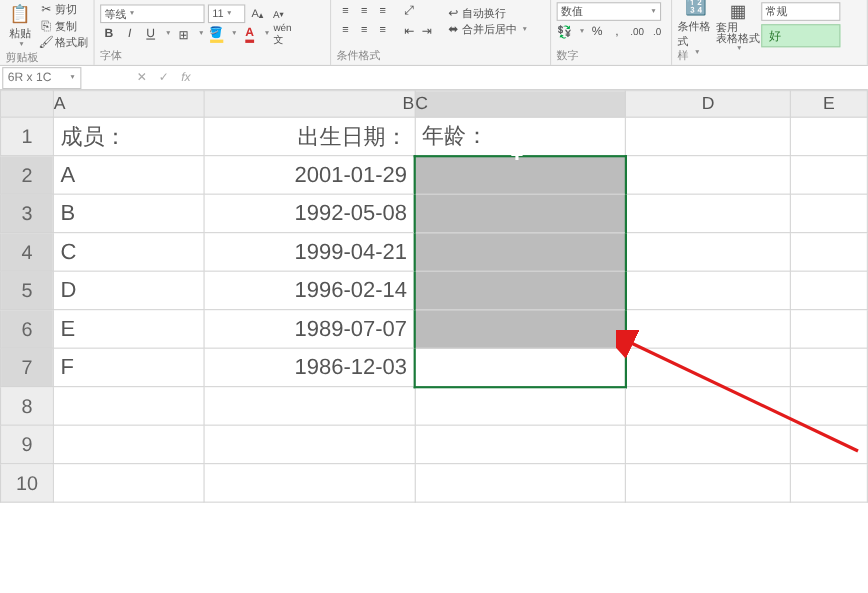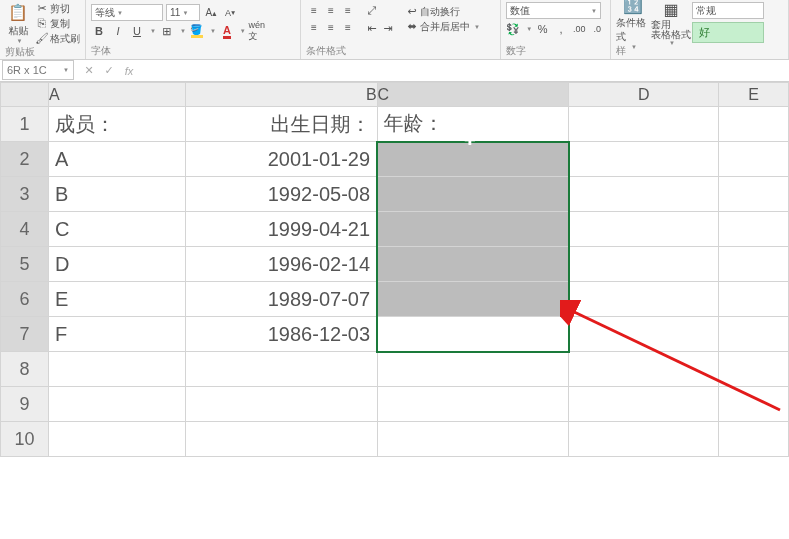--- a/index.html
+++ b/index.html
@@ -17,21 +17,21 @@
   .mini-item { display: flex; align-items: center; gap: 2px; height: 13px; font-size: 10px; cursor: pointer; white-space: nowrap; }
   .mini-ic { width: 12px; height: 12px; display: inline-flex; align-items: center; justify-content: center; font-size: 11px; }
   .combo { height: 17px; border: 1px solid #c0c0c0; background: #fff; display: inline-flex; align-items: center; padding: 0 3px; font-size: 10px; }
   .dd { font-size: 6px; color: #888; margin-left: 2px; }
   .fmt-row { display: flex; gap: 3px; align-items: center; margin-top: 2px; }
   .fmt-btn { width: 16px; height: 16px; display: inline-flex; align-items: center; justify-content: center; cursor: pointer; font-size: 11px; }
   .align-grid { display: grid; grid-template-columns: repeat(3, 16px); grid-template-rows: repeat(2, 16px); gap: 1px; }
   .align-cell { display: flex; align-items: center; justify-content: center; cursor: pointer; }
   
   
-  .formula-bar { height: 22px; border-bottom: 1px solid #d0d0d0; display: flex; background: #fff; font-size: 11px; }
+  .formula-bar { height: 22px; border-bottom: 1px solid #d0d0d0; display: flex; align-items: center; background: #fff; font-size: 11px; gap: 40px; }
   .name-box { width: 72px; height: 20px; border: 1px solid #c8c8c8; display: flex; align-items: center; padding: 0 4px; color: #777; justify-content: space-between; margin-left: 2px;}
   .fx-btns { display: flex; gap: 2px; margin: 0 6px; color: #aaa; font-size: 11px; align-items: center;}
   .fx-btn { width: 18px; text-align: center; cursor: pointer; }
   .fx-input { flex: 1; height: 20px; padding: 0 4px; }
   
   
   .grid-wrap { position: relative; }
   table.sheet { border-collapse: collapse; table-layout: fixed; }
   .sheet th, .sheet td { border: 1px solid #d4d4d4; font-weight: normal; }
   .corner { width: 48px; height: 24px; background: #e8e8e8; border-right: 1px solid #bcbcbc; border-bottom: 1px solid #bcbcbc; }
@@ -81,21 +81,21 @@
             <span>格式刷</span>
           </div>
       </div>
     </div>
     <div class="ribbon-group-label">剪贴板</div>
   </div>
 
   <div class="ribbon-group" style="width:215px">
     <div>
       <div class="fmt-row">
-        <div class="combo" style="width:72px">
+        <div class="combo" style="width:95px">
             <span>等线</span>
             <span class="dd">▼</span>
           </div>
         <div class="combo" style="width:34px">
             <span>11</span>
             <span class="dd">▼</span>
           </div>
         <div class="fmt-btn" style="font-size:10px">A<sup>▴</sup></div>
         <div class="fmt-btn" style="font-size:9px">A<sup>▾</sup></div>
       </div>

